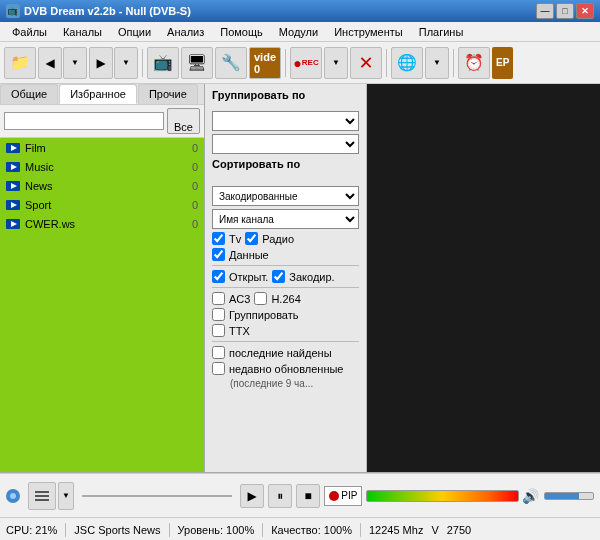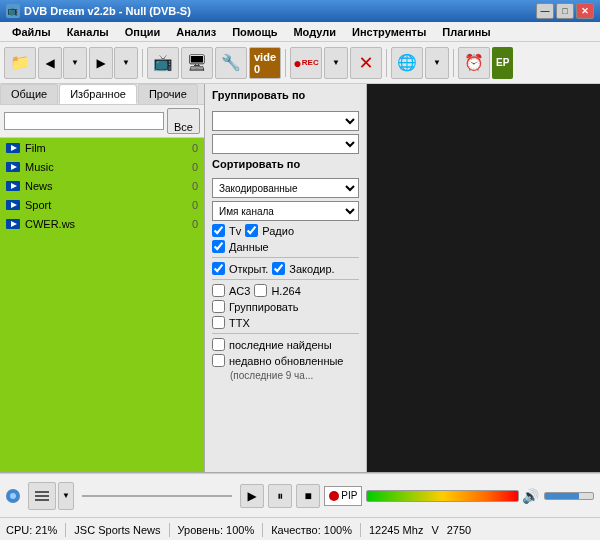--- a/index.html
+++ b/index.html
@@ -60,21 +60,20 @@
     .tb-btn.close { background: #e05050; color: white; }
 
     
     .menu-bar {
       background: #f0f0f0;
       height: 20px;
       display: flex;
       align-items: center;
       border-bottom: 1px solid #ccc;
       padding: 0 4px;
-      font-weight: bold;
     }
     .menu-item {
       padding: 2px 8px;
       cursor: pointer;
       font-size: 11px;
       color: #000;
       border-radius: 2px;
     }
 
     
@@ -143,21 +142,21 @@
       border: 1px solid #bbb;
       border-radius: 2px;
       display: flex;
       align-items: center;
       justify-content: center;
       cursor: pointer;
       color: #cc0000;
       font-size: 18px;
     }
     .ep-badge {
-      background: #4d7c0f;
+      background: #a16207;
       color: white;
       font-size: 10px;
       font-weight: bold;
       padding: 2px 4px;
       height: 32px;
       display: flex;
       align-items: center;
       border-radius: 2px;
     }
 
@@ -243,21 +242,21 @@
       color: #555;
     }
     .filter-label {
       font-size: 11px;
       font-weight: bold;
       margin-bottom: 10px;
     }
     .sort-label {
       font-size: 11px;
       font-weight: bold;
-      margin-bottom: 8px;
+      margin-bottom: 16px;
       margin-top: 4px;
     }
     .checkbox-row {
       display: flex;
       align-items: center;
       gap: 4px;
       margin-bottom: 3px;
     }
     .checkbox-row label { font-size: 11px; }
 

